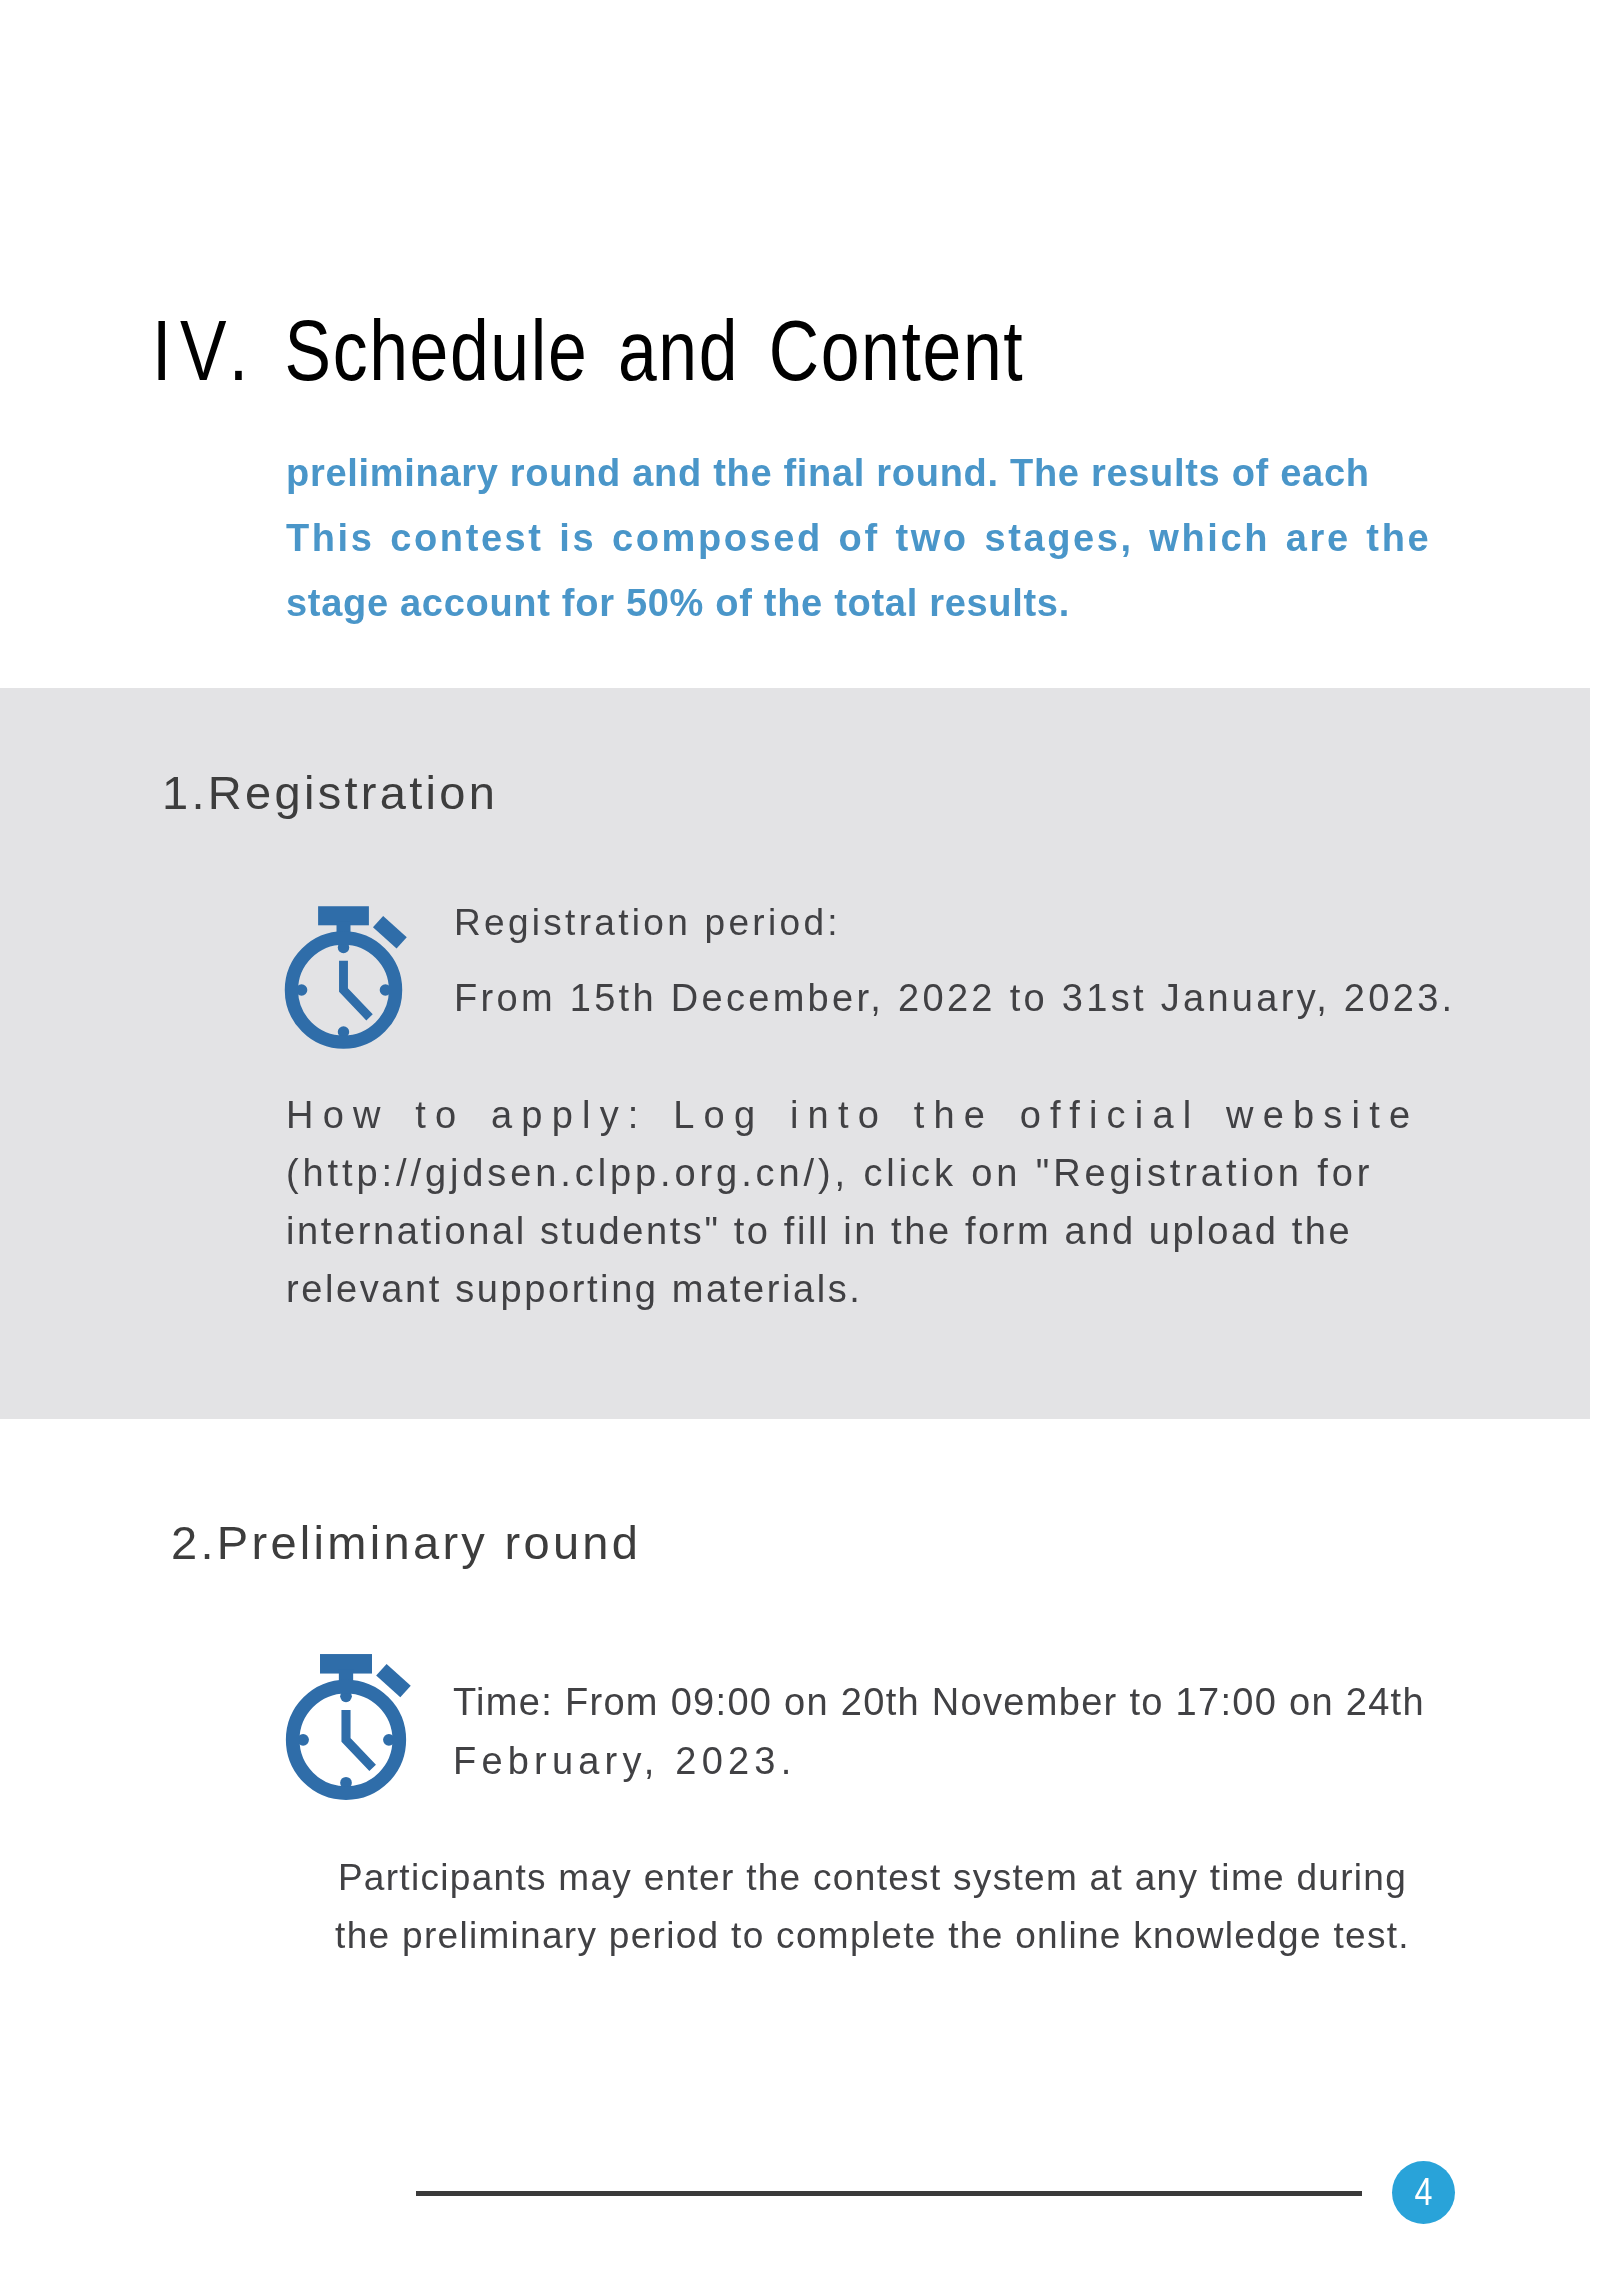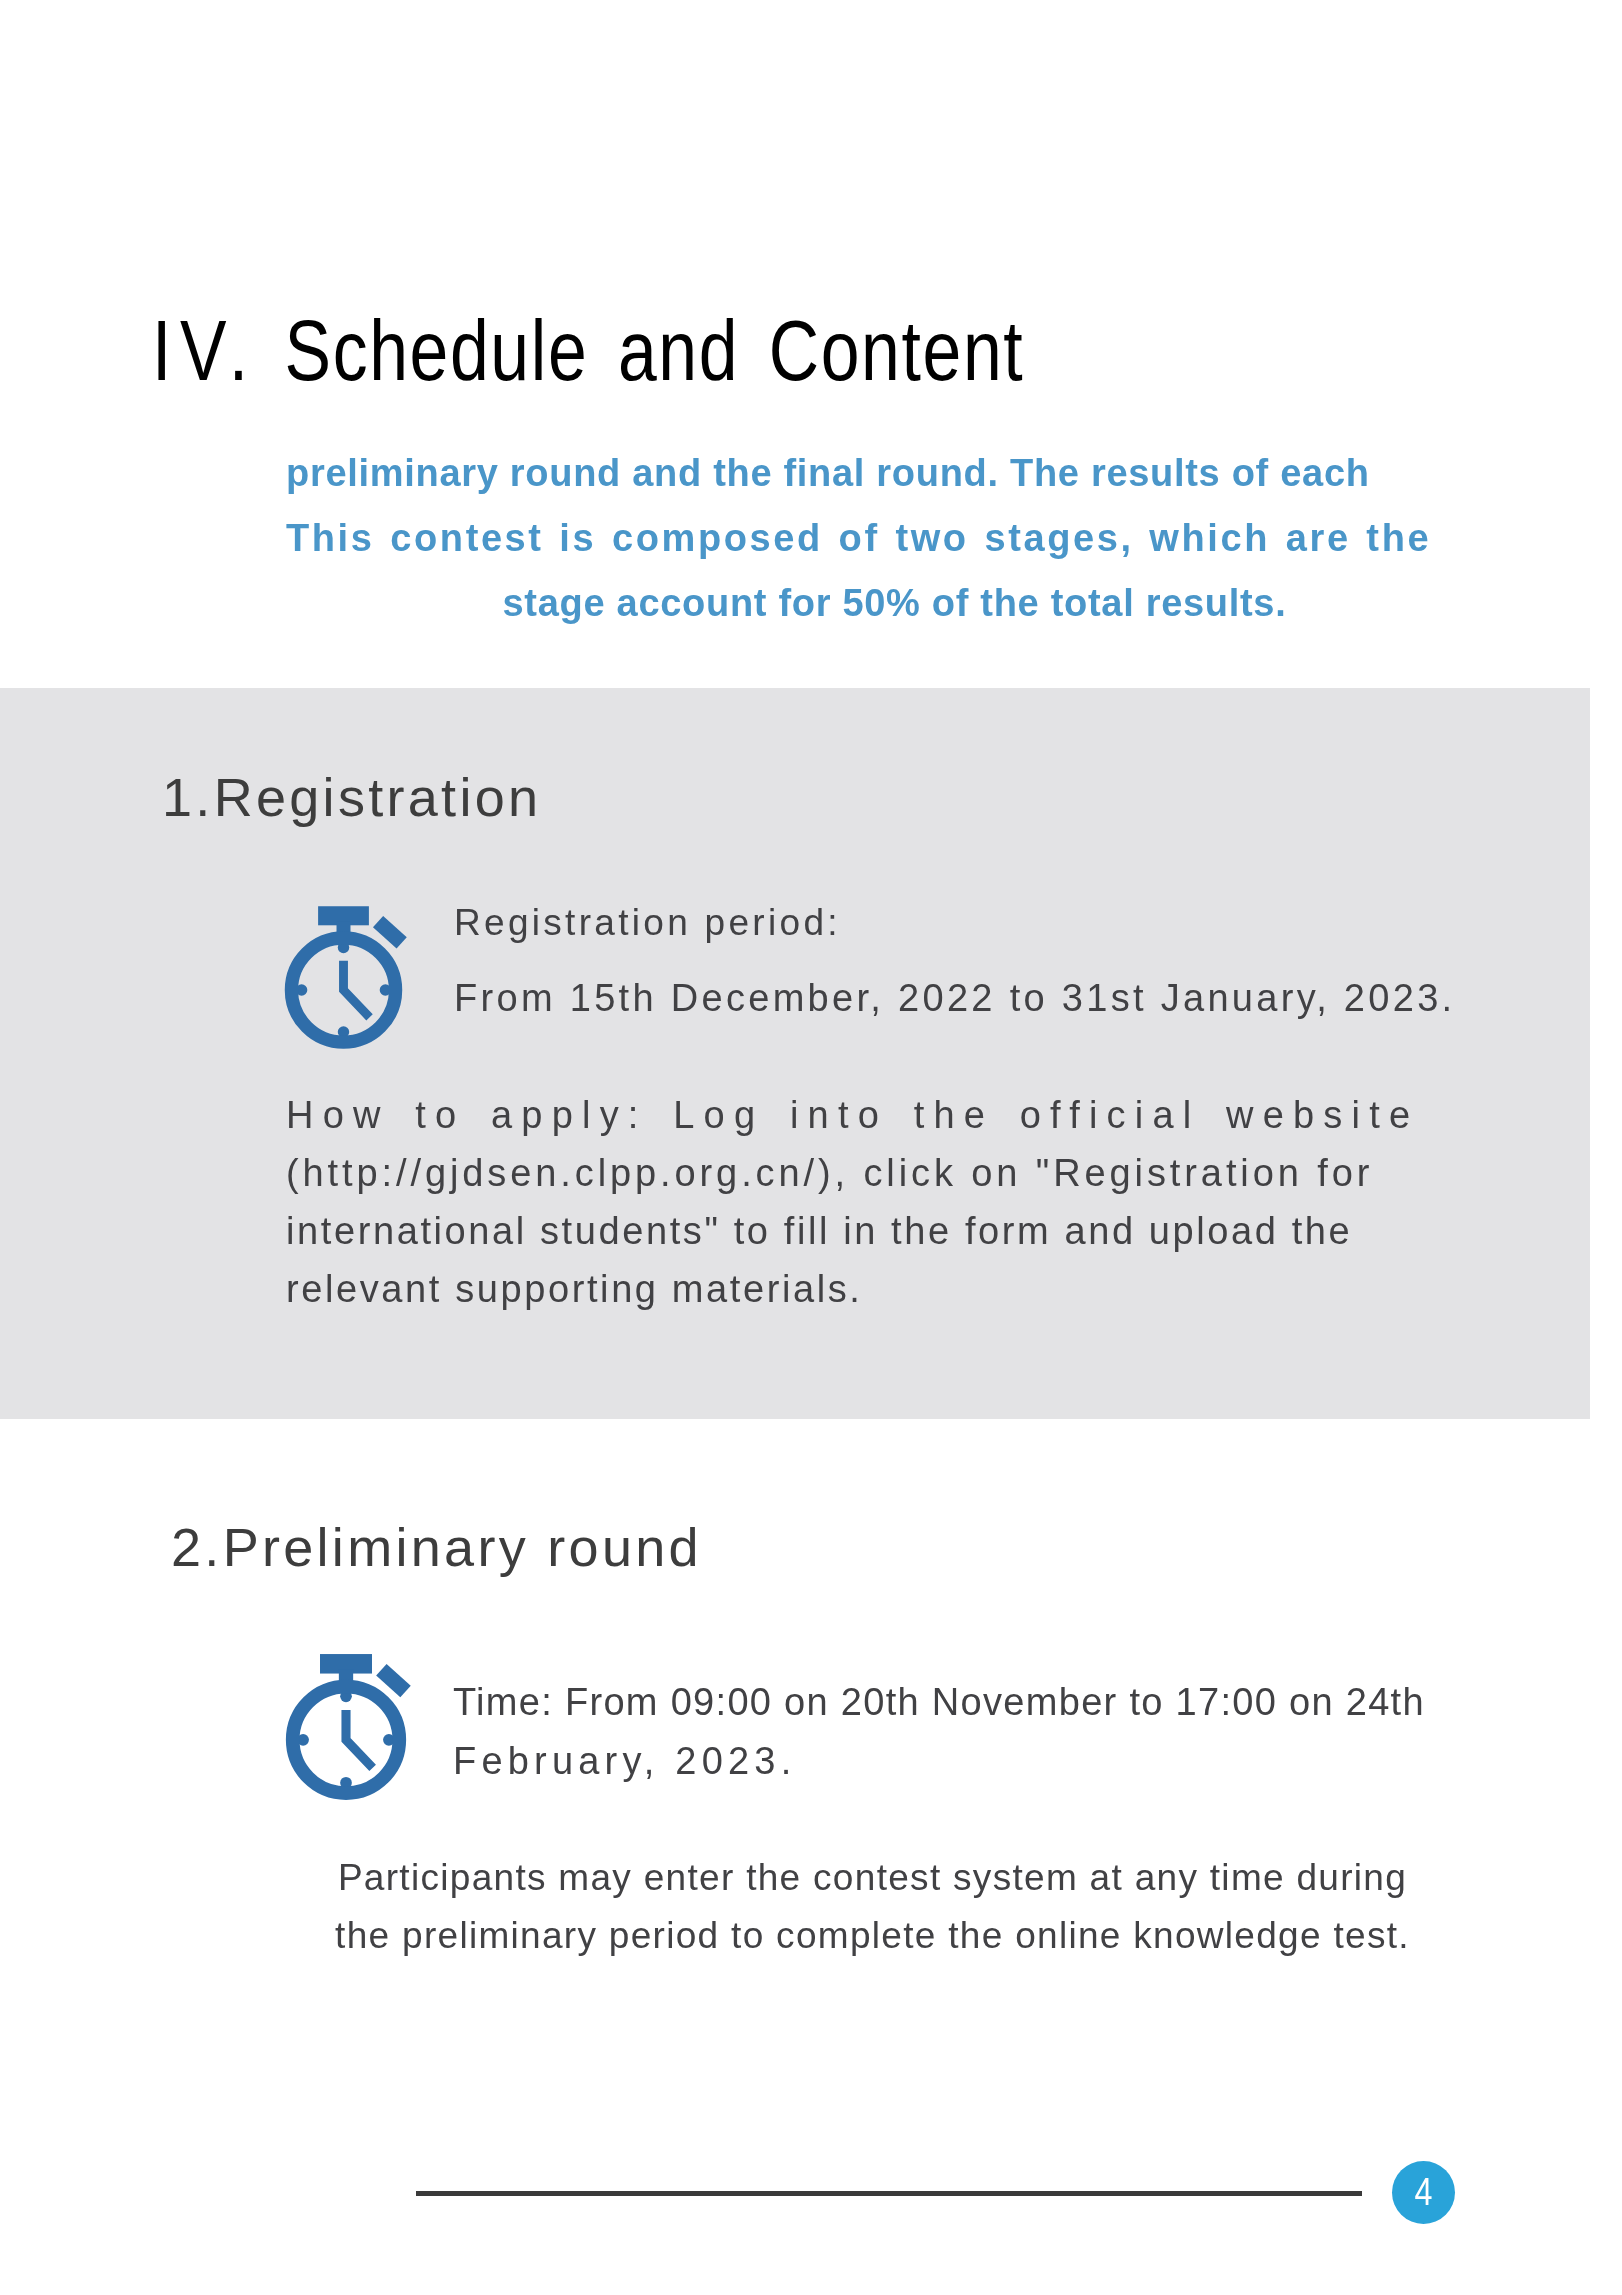--- a/index.html
+++ b/index.html
@@ -29,30 +29,30 @@
 
   
   .intro{
     position:absolute;left:286px;top:441px;width:1217px;
     font-size:38px;line-height:65px;font-weight:700;
     color:var(--blue-text);
   }
   .intro .l{white-space:nowrap;}
   .intro .l1{letter-spacing:2.6px;word-spacing:2.6px;}
   .intro .l2{letter-spacing:0.7px;}
-  .intro .l3{letter-spacing:0.7px;text-align:center;}
+  .intro .l3{letter-spacing:0.7px;}
 
   
   .band{
     position:absolute;left:0;top:688px;width:1623px;height:731px;
     background:var(--band-gray);
   }
   .sec-heading{
     position:absolute;
-    font-size:54px;line-height:1.2;font-weight:400;
+    font-size:47px;line-height:1.2;font-weight:400;
     color:var(--heading-gray);white-space:nowrap;
   }
   .sec-heading.h-reg{left:162px;top:77px;letter-spacing:3.3px;}
   .sec-heading.h-pre{left:171px;top:1515px;letter-spacing:3.3px;}
 
   .stopwatch{position:absolute;}
   .stopwatch.sw1{left:280px;top:216px;width:127px;height:148px;}
   .stopwatch.sw2{left:281px;top:1652px;width:130px;height:151px;}
   .stopwatch svg{width:100%;height:100%;display:block;}
 

